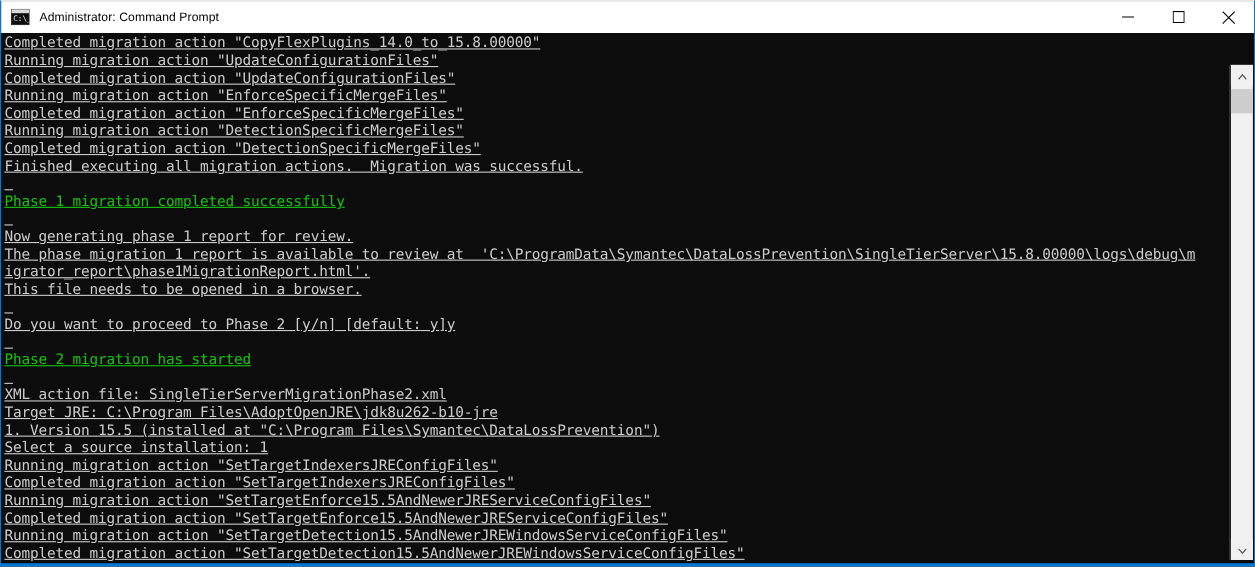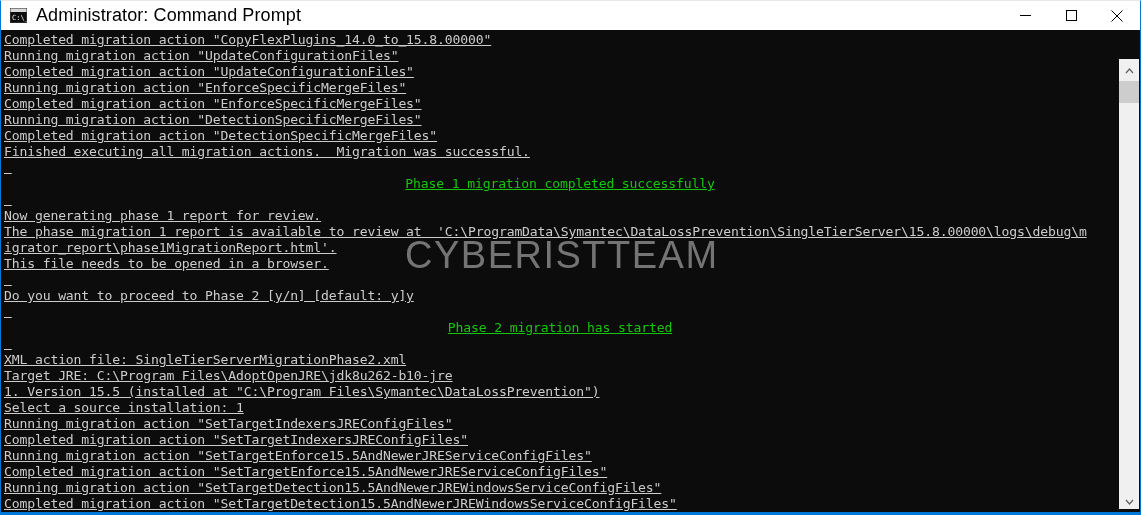--- a/index.html
+++ b/index.html
@@ -42,21 +42,21 @@
   }
   #app-icon {
     width: 17px;
     height: 15px;
     margin-left: 9px;
     margin-right: 9px;
     flex: 0 0 auto;
     position: relative;
   }
   .titletext {
-    font-size: 18px;
+    font-size: 11px;
     color: #000000;
     letter-spacing: 0.1px;
     white-space: nowrap;
   }
   #titlebar-spacer { flex: 1 1 auto; }
   .winbtn {
     width: 46px;
     height: 29px;
     display: flex;
     align-items: center;
@@ -82,21 +82,21 @@
     right: 24px;
     font-family: "DejaVu Sans Mono", "Liberation Mono", monospace;
     font-size: 13.1px;
     line-height: 16px;
     color: #cccccc;
     white-space: pre;
     letter-spacing: -0.15px;
     z-index: 2;
   }
   .line { height: 16px; white-space: pre; text-decoration: underline; }
-  .green { color: #16c60c; text-align: center; }
+  .green { color: #16c60c; }
 
   
   #watermark {
     position: absolute;
     left: 404px;
     top: 204px;
     font-family: "Liberation Sans", sans-serif;
     font-size: 38px;
     letter-spacing: 1.5px;
     color: #7d7d7d;
@@ -173,21 +173,20 @@
       <span>
         <svg width="12" height="12" viewBox="0 0 12 12">
             <line x1="0.5" y1="0.5" x2="11.5" y2="11.5" stroke="#000" stroke-width="1"></line>
             <line x1="11.5" y1="0.5" x2="0.5" y2="11.5" stroke="#000" stroke-width="1"></line>
           </svg>
       </span>
     </div>
   </div>
 
   <div id="console">
-    <div id="watermark">CYBERISTTEAM</div>
     <div id="console-text"><div class="line">Completed migration action "CopyFlexPlugins_14.0_to_15.8.00000"</div><div class="line">Running migration action "UpdateConfigurationFiles"</div><div class="line">Completed migration action "UpdateConfigurationFiles"</div><div class="line">Running migration action "EnforceSpecificMergeFiles"</div><div class="line">Completed migration action "EnforceSpecificMergeFiles"</div><div class="line">Running migration action "DetectionSpecificMergeFiles"</div><div class="line">Completed migration action "DetectionSpecificMergeFiles"</div><div class="line">Finished executing all migration actions.  Migration was successful.</div><div class="line">&nbsp;</div><div class="line green">Phase 1 migration completed successfully</div><div class="line">&nbsp;</div><div class="line">Now generating phase 1 report for review.</div><div class="line">The phase migration 1 report is available to review at  'C:\ProgramData\Symantec\DataLossPrevention\SingleTierServer\15.8.00000\logs\debug\m</div><div class="line">igrator_report\phase1MigrationReport.html'.</div><div class="line">This file needs to be opened in a browser.</div><div class="line">&nbsp;</div><div class="line">Do you want to proceed to Phase 2 [y/n] [default: y]y</div><div class="line">&nbsp;</div><div class="line green">Phase 2 migration has started</div><div class="line">&nbsp;</div><div class="line">XML action file: SingleTierServerMigrationPhase2.xml</div><div class="line">Target JRE: C:\Program Files\AdoptOpenJRE\jdk8u262-b10-jre</div><div class="line">1. Version 15.5 (installed at "C:\Program Files\Symantec\DataLossPrevention")</div><div class="line">Select a source installation: 1</div><div class="line">Running migration action "SetTargetIndexersJREConfigFiles"</div><div class="line">Completed migration action "SetTargetIndexersJREConfigFiles"</div><div class="line">Running migration action "SetTargetEnforce15.5AndNewerJREServiceConfigFiles"</div><div class="line">Completed migration action "SetTargetEnforce15.5AndNewerJREServiceConfigFiles"</div><div class="line">Running migration action "SetTargetDetection15.5AndNewerJREWindowsServiceConfigFiles"</div><div class="line">Completed migration action "SetTargetDetection15.5AndNewerJREWindowsServiceConfigFiles"</div></div>
 
     <div id="scrollbar">
       <div class="sb-btn" id="sb-up">
         <span>
           <svg width="9" height="6" viewBox="0 0 9 6">
               <polyline points="1,5 4.5,1 8,5" fill="none" stroke="#606060" stroke-width="1.2"></polyline>
             </svg>
         </span>
       </div>

